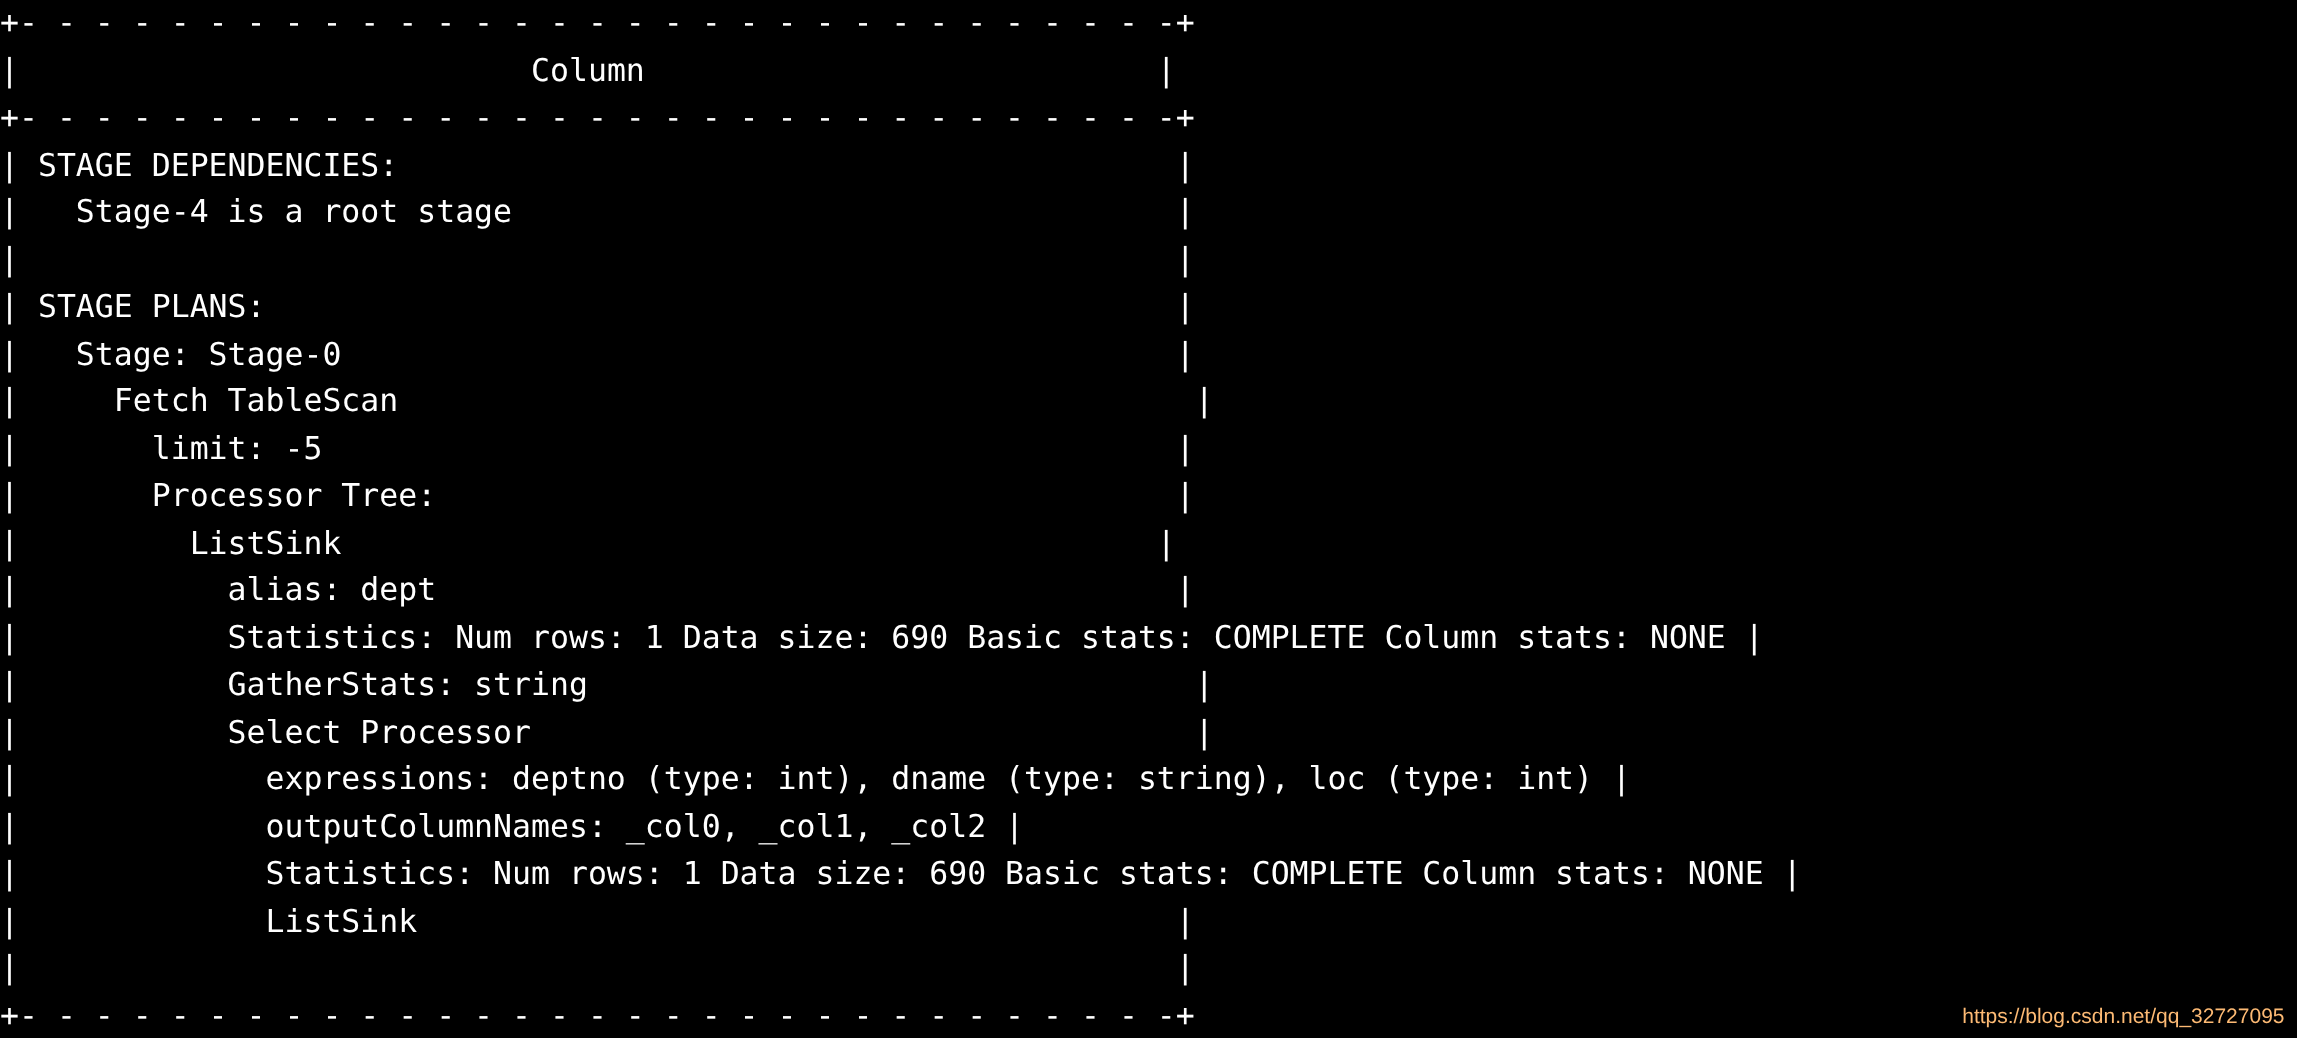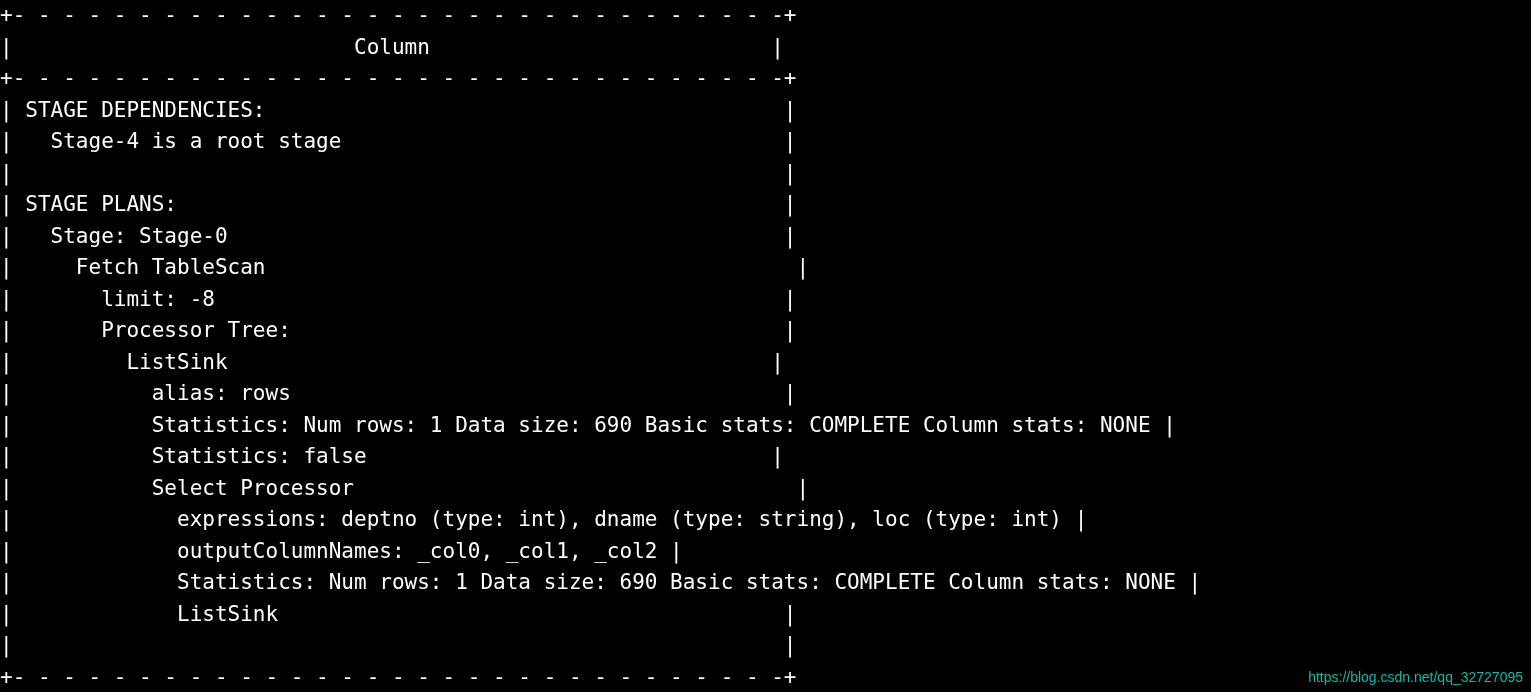--- a/index.html
+++ b/index.html
@@ -16,43 +16,43 @@
   }
   .terminal {
     white-space: pre;
     padding: 0;
     margin: 0;
   }
   .watermark {
     position: absolute;
     right: 8px;
     bottom: 4px;
-    color: #14b8a6;
+    color: #fdba74;
     font-family: Arial, sans-serif;
     font-size: 14px;
   }
 </style>
 </head>
 <body>
 
 <pre class="terminal"><span>+- - - - - - - - - - - - - - - - - - - - - - - - - - - - - - -+</span>
 <span>|                           <span>Column</span>                           |</span>
 <span>+- - - - - - - - - - - - - - - - - - - - - - - - - - - - - - -+</span>
 <span>| STAGE DEPENDENCIES:                                         |</span>
 <span>|   Stage-4 is a root stage                                   |</span>
 <span>|                                                             |</span>
 <span>| STAGE PLANS:                                                |</span>
 <span>|   Stage: Stage-0                                            |</span>
 <span>|     Fetch TableScan                                          |</span>
-<span>|       limit: -8                                             |</span>
+<span>|       limit: -5                                             |</span>
 <span>|       Processor Tree:                                       |</span>
 <span>|         ListSink                                           |</span>
-<span>|           alias: rows                                       |</span>
+<span>|           alias: dept                                       |</span>
 <span>|           Statistics: Num rows: 1 Data size: 690 Basic stats: COMPLETE Column stats: NONE |</span>
-<span>|           Statistics: false                                |</span>
+<span>|           GatherStats: string                                |</span>
 <span>|           Select Processor                                   |</span>
 <span>|             expressions: deptno (type: int), dname (type: string), loc (type: int) |</span>
 <span>|             outputColumnNames: _col0, _col1, _col2 |</span>
 <span>|             Statistics: Num rows: 1 Data size: 690 Basic stats: COMPLETE Column stats: NONE |</span>
 <span>|             ListSink                                        |</span>
 <span>|                                                             |</span>
 <span>+- - - - - - - - - - - - - - - - - - - - - - - - - - - - - - -+</span></pre>
 
 <div class="watermark">https://blog.csdn.net/qq_32727095</div>
 

